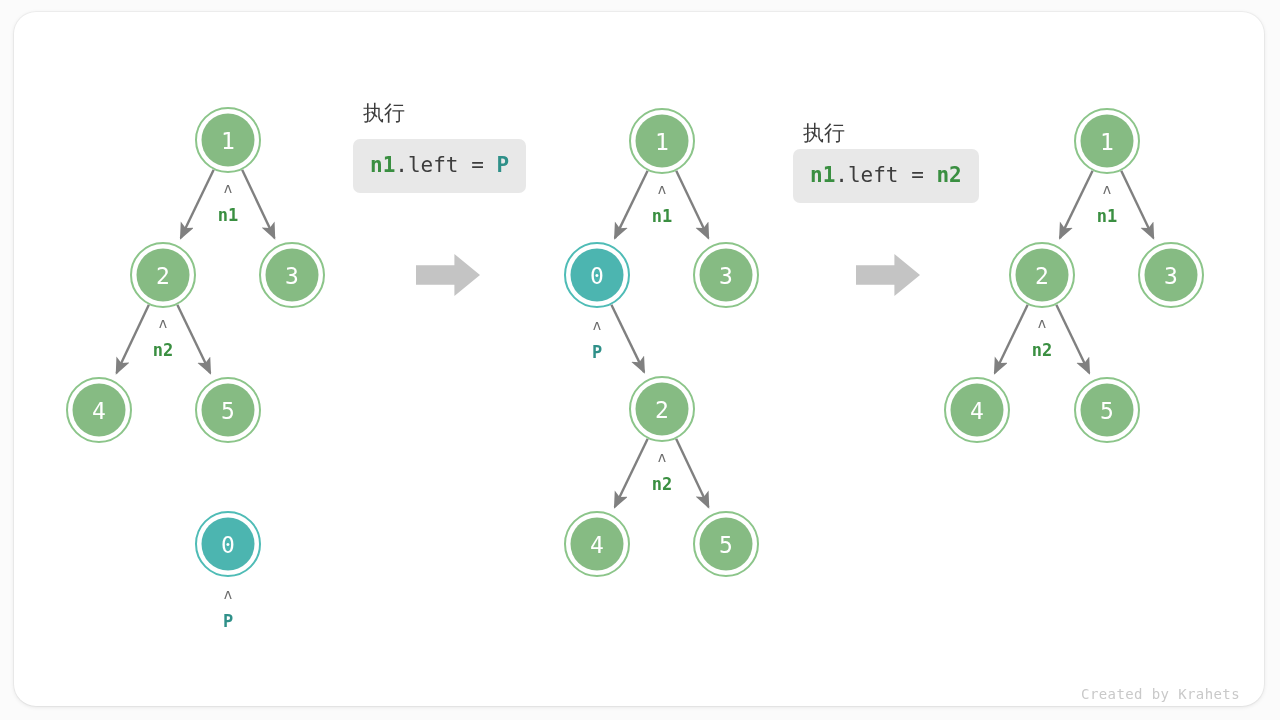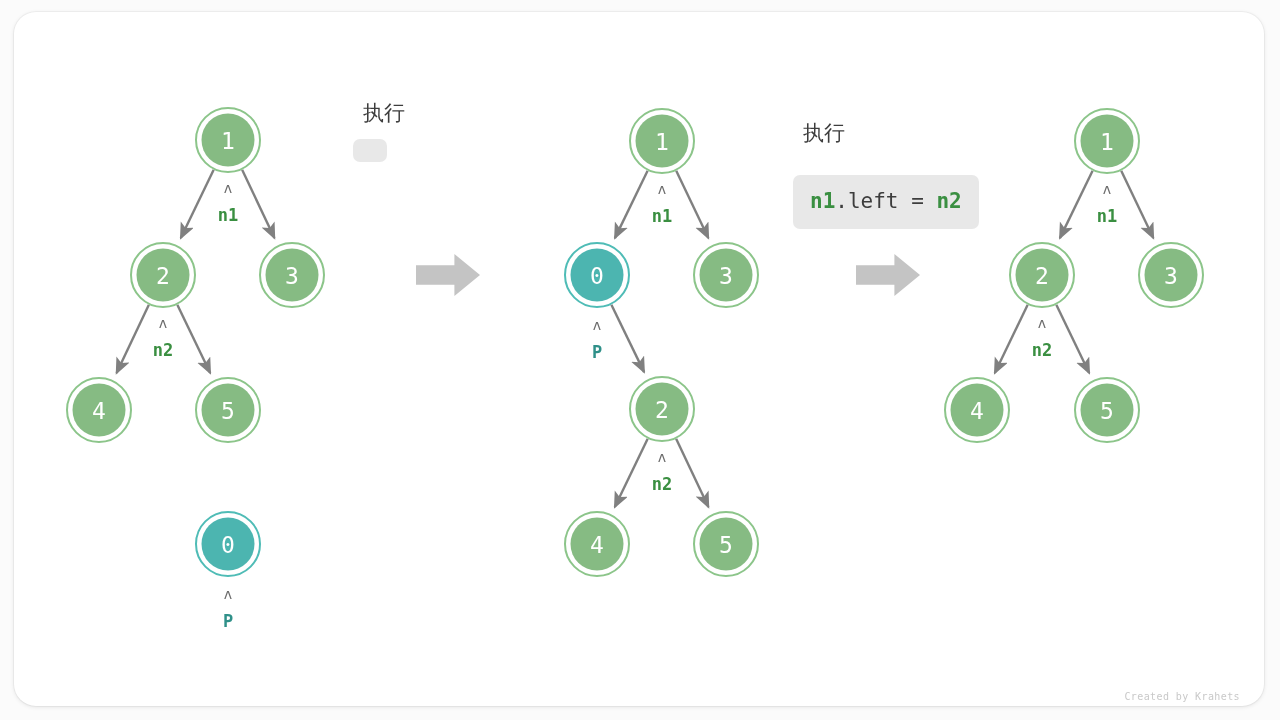--- a/index.html
+++ b/index.html
@@ -79,21 +79,21 @@
     font-weight: bold;
   }
   .code-box .plain { color: #3d3d3d; font-weight: normal; }
   .code-box .v-green { color: #3a8f41; font-weight: bold; }
   .code-box .v-teal  { color: #2f9089; font-weight: bold; }
   #footer {
     position: absolute;
     right: 40px;
     bottom: 18px;
     font-family: "DejaVu Sans Mono", monospace;
-    font-size: 10px;
+    font-size: 14px;
     color: #c9c9c9;
     letter-spacing: 0.4px;
   }
 </style>
 </head>
 <body>
 
 <div id="stage">
   <div id="card"></div>
 
@@ -257,19 +257,19 @@
         </g>
       </g>
     <g id="block-arrows-layer">
         <polygon points="416,265.34 454.4,265.34 454.4,254 480,275 454.4,296 454.4,284.66 416,284.66" fill="#c4c4c4"></polygon>
         <polygon points="856,265.34 894.4,265.34 894.4,254 920,275 894.4,296 894.4,284.66 856,284.66" fill="#c4c4c4"></polygon>
       </g>
   </svg>
 
   <div id="steps-layer">
       <div class="cn-title" style="left: 363px; top: 99px;">执行</div>
-      <div class="code-box" style="left: 353px; top: 139px;"></div>
+      <div class="code-box" style="left: 353px; top: 139px;"><div><span class="v-green">n1</span><span class="plain">.left</span><span class="plain"> = </span><span class="v-teal">P</span></div></div>
       <div class="cn-title" style="left: 803px; top: 119px;">执行</div>
-      <div class="code-box" style="left: 793px; top: 175px;"><div><span class="v-green">n1</span><span class="plain">.left</span><span class="plain"> = </span><span class="v-green">n2</span></div></div>
+      <div class="code-box" style="left: 793px; top: 149px;"><div><span class="v-green">n1</span><span class="plain">.left</span><span class="plain"> = </span><span class="v-green">n2</span></div></div>
     </div>
 
   <div id="footer">Created by Krahets</div>
 </div>
 
 </body></html>

